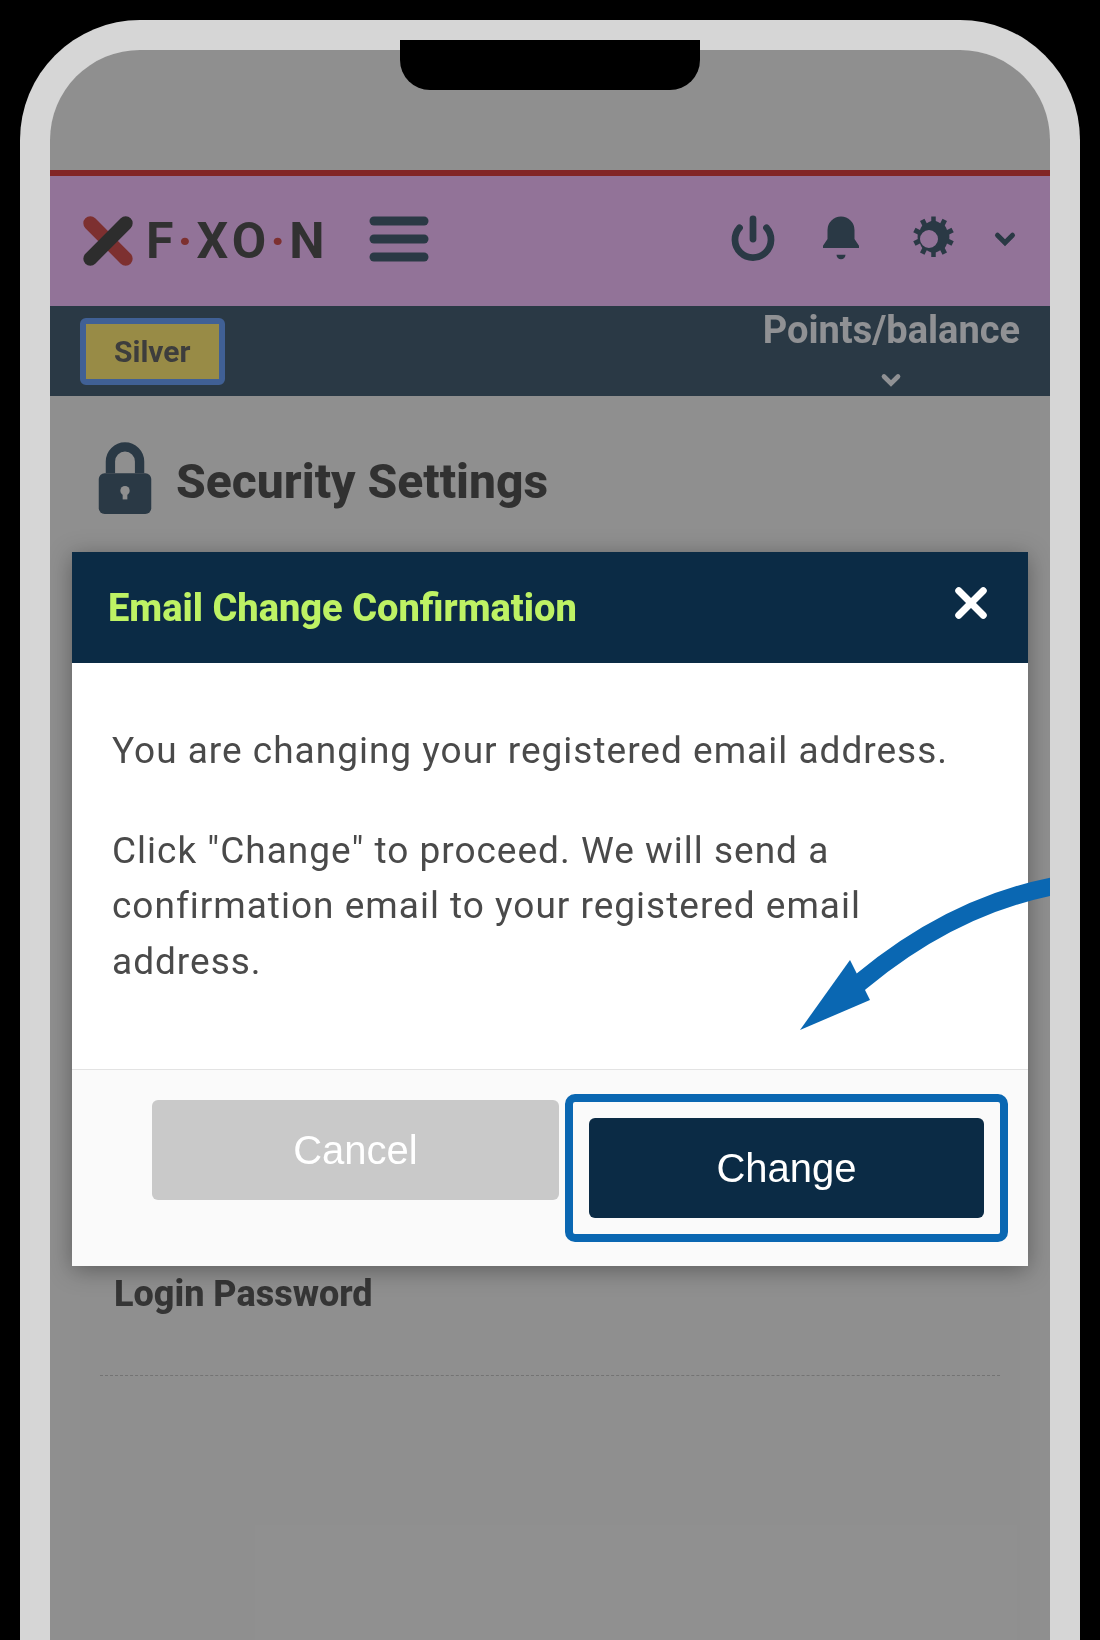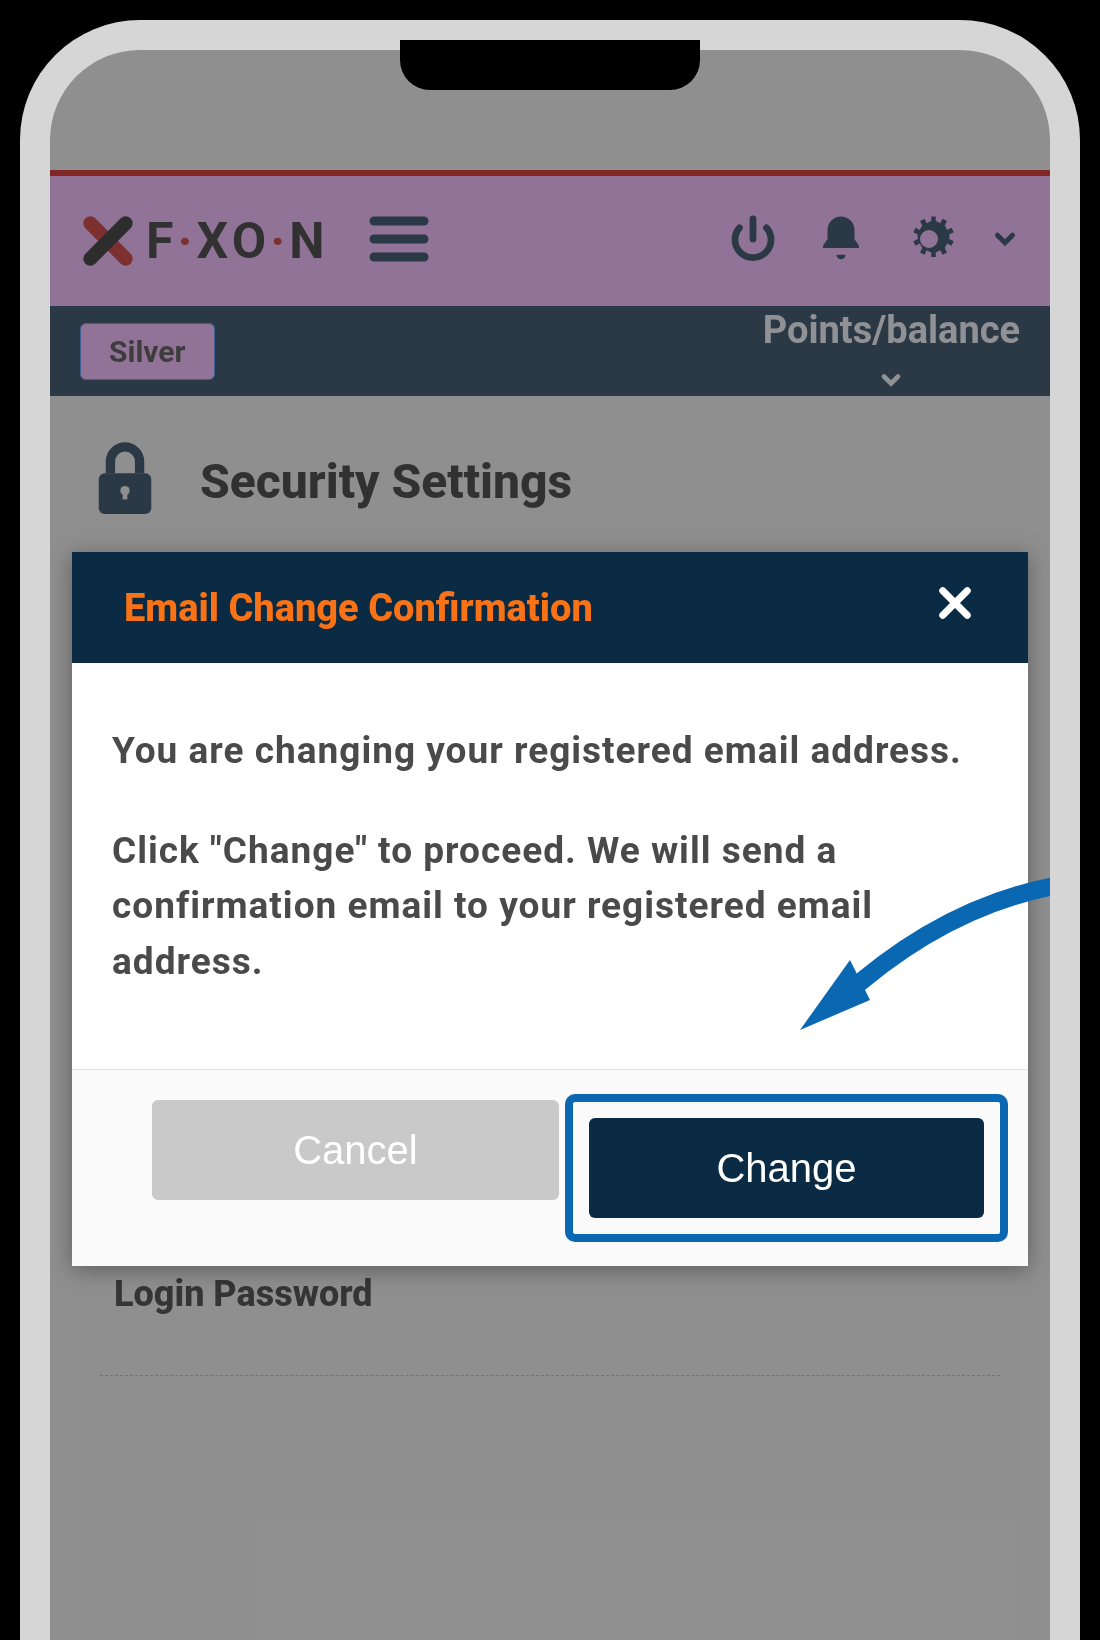--- a/index.html
+++ b/index.html
@@ -79,33 +79,33 @@
   .icon { color:#0b2b45; }
 
   .status-strip {
     background: #0b2b45;
     height: 90px;
     display:flex; align-items:center;
     padding: 0 30px;
     gap: 20px;
   }
   .tier-badge {
-    background:#f0abfc; color:#333;
-    border:1px solid #3b82f6; border-radius:6px;
+    background:#fde047; color:#333;
+    border:6px solid #3b82f6; border-radius:6px;
     padding:10px 28px;
     font-weight:700; font-size:30px;
   }
   .points {
     margin-left:auto; color:#eaeef3;
     font-size:38px; font-weight:700;
     display:flex; align-items:center; gap:14px;flex-direction:column;
   }
 
   .page-title {
-    display:flex; align-items:center; gap:40px;
+    display:flex; align-items:center; gap:16px;
     padding: 40px 30px 20px 40px;
   }
   .page-title h1 { font-size:48px; font-weight:800; color:#1a1a1a; }
 
   .bg-section {
     flex:1;
     padding: 0 50px;
   }
   .row-actions {
     border-top:1px dashed #aaa;
@@ -138,30 +138,30 @@
     position:absolute;
     left: 22px; right: 22px;
     top: 502px;
     background:#fff;
     box-shadow: 0 4px 22px rgba(0,0,0,0.35);
     z-index: 40;
     display:flex; flex-direction:column;
   }
   .modal-header {
     background:#0b2b45;
-    color:#f97316;
-    padding: 30px 52px;
+    color:#bef264;
+    padding: 30px 36px;
     display:flex; align-items:center;
     font-size:38px; font-weight:800;
   }
   .modal-header .close { margin-left:auto; cursor:pointer; }
   .modal-body {
     padding: 60px 40px 80px 40px;
     font-size:37px; color:#4a4a4a;
-    line-height:1.5; letter-spacing:1px;font-weight:bold;
+    line-height:1.5; letter-spacing:1px;
   }
   .modal-body p + p { margin-top: 44px; }
   .modal-footer {
     background:#fafafa;
     border-top:1px solid #e3e3e3;
     padding: 24px 20px;
     display:flex; gap:0;
   }
   .modal-btn {
     flex:1;

